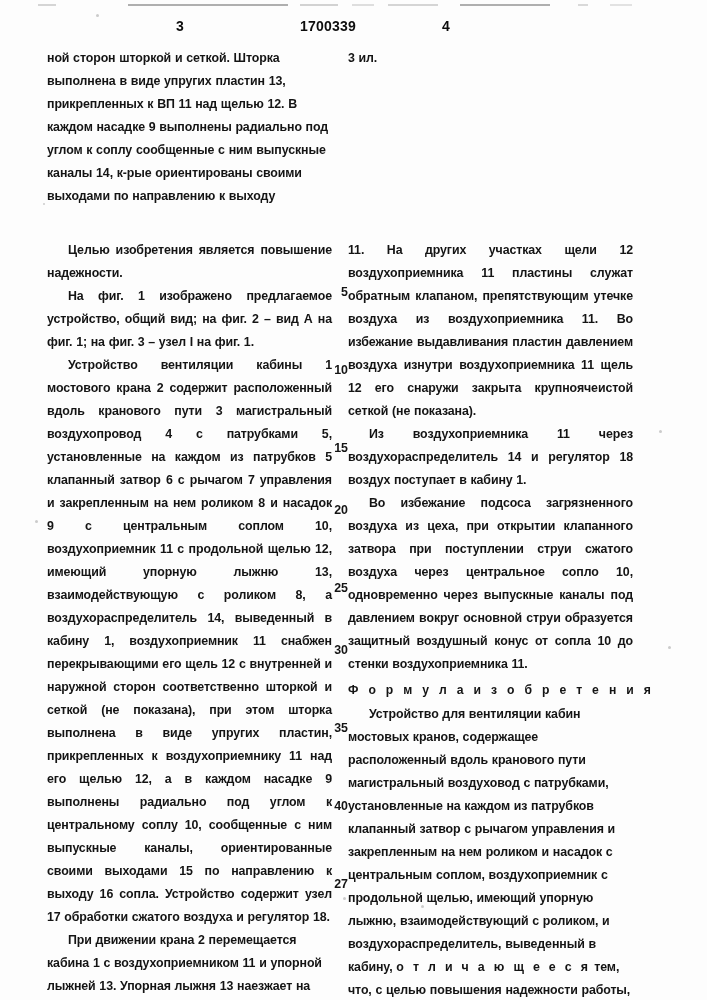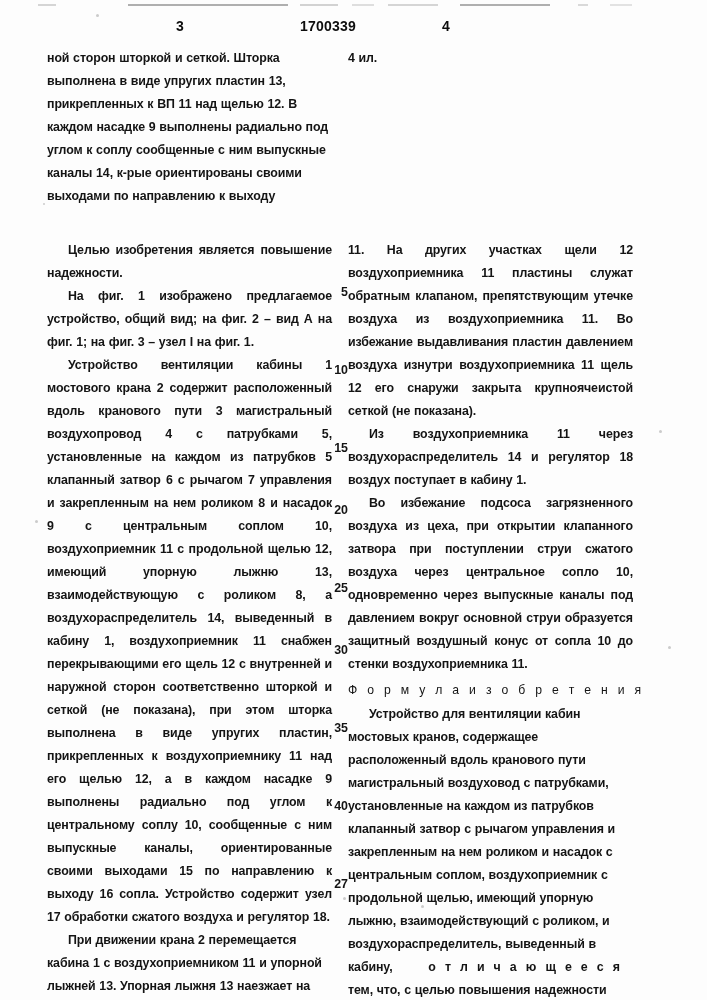--- a/index.html
+++ b/index.html
@@ -87,31 +87,30 @@
     text-indent: 0;
   }
   .col p.indent { text-indent: 21px; }
   .col p:last-child { text-align: left; }
 
   
   .block { margin: 0; }
 
   .heading-formula {
     text-align: left;
-    font-weight: 400;
+    font-weight: 700;
     letter-spacing: 3.1px;
     font-size: 12.2px;
     margin: 0;
     padding: 3px 0 1px 0;
     white-space: nowrap;
   }
 
   .spaced-out {
     letter-spacing: 2.6px;
-    margin-left: 32px;
   }
 
   
   .gutter {
     position: absolute;
     left: 326px;
     top: 239px;
     width: 22px;
     font-size: 12.4px;
     font-weight: 700;
@@ -150,21 +149,21 @@
     <span class="rh-item rh-left">3</span>
     <span class="rh-item rh-center">1700339</span>
     <span class="rh-item rh-right">4</span>
   </div>
 
   <div class="col col-left">
     <p class="block">ной сторон шторкой и сеткой. Шторка выполнена в виде упругих пластин 13, прикрепленных к ВП 11 над щелью 12. В каждом насадке 9 выполнены радиально под углом к соплу сообщенные с ним выпускные каналы 14, к-рые ориентированы своими выходами по направлению к выходу</p>
   </div>
 
   <div class="col col-right">
-    <p class="block">4 ил.</p>
+    <p class="block">3 ил.</p>
   </div>
 
   <div class="col col-left-body">
     <p class="block indent">Целью изобретения является повышение надежности.</p>
     <p class="block indent">На фиг. 1 изображено предлагаемое устройство, общий вид; на фиг. 2 – вид А на фиг. 1; на фиг. 3 – узел I на фиг. 1.</p>
     <p class="block indent">Устройство вентиляции кабины 1 мостового крана 2 содержит расположенный вдоль кранового пути 3 магистральный воздухопровод 4 с патрубками 5, установленные на каждом из патрубков 5 клапанный затвор 6 с рычагом 7 управления и закрепленным на нем роликом 8 и насадок 9 с центральным соплом 10, воздухоприемник 11 с продольной щелью 12, имеющий упорную лыжню 13, взаимодействующую с роликом 8, а воздухораспределитель 14, выведенный в кабину 1, воздухоприемник 11 снабжен перекрывающими его щель 12 с внутренней и наружной сторон соответственно шторкой и сеткой (не показана), при этом шторка выполнена в виде упругих пластин, прикрепленных к воздухоприемнику 11 над его щелью 12, а в каждом насадке 9 выполнены радиально под углом к центральному соплу 10, сообщенные с ним выпускные каналы, ориентированные своими выходами 15 по направлению к выходу 16 сопла. Устройство содержит узел 17 обработки сжатого воздуха и регулятор 18.</p>
     <p class="block indent">При движении крана 2 перемещается кабина 1 с воздухоприемником 11 и упорной лыжней 13. Упорная лыжня 13 наезжает на ролик 8 рычага 7, отклоняя его по ходу движения, открывая тем самым клапанный затвор 6. Струя сжатого воздуха через центральное сопло 10 ударяет в продольную щель 12 воздухоприемника 11, упругие пластины, перекрывающие щель 12, отклоняются, пропуская воздух в воздухоприемник</p>
   </div>
 
   <div class="col col-right-body">

